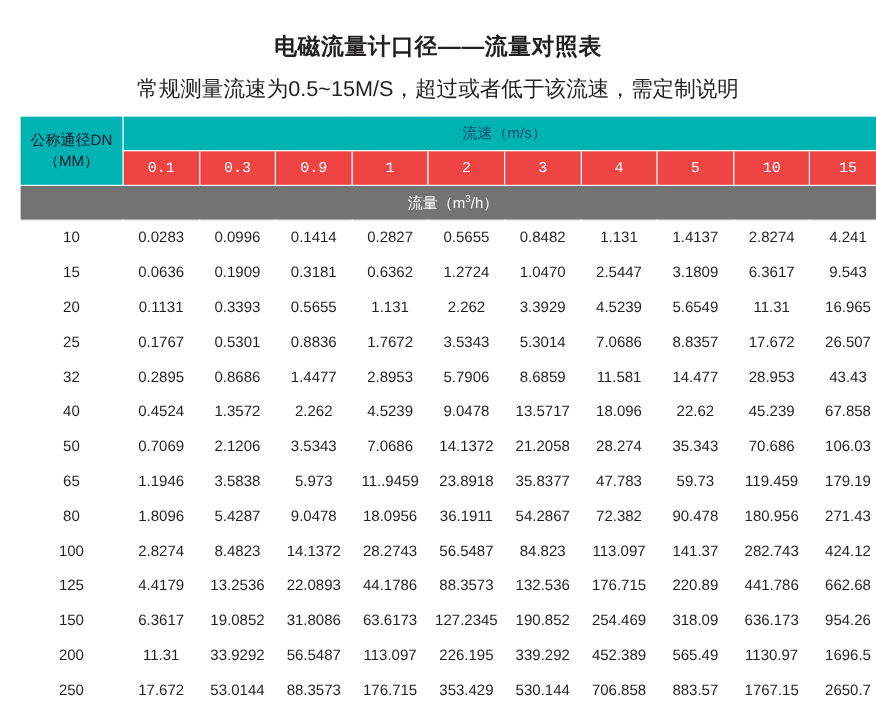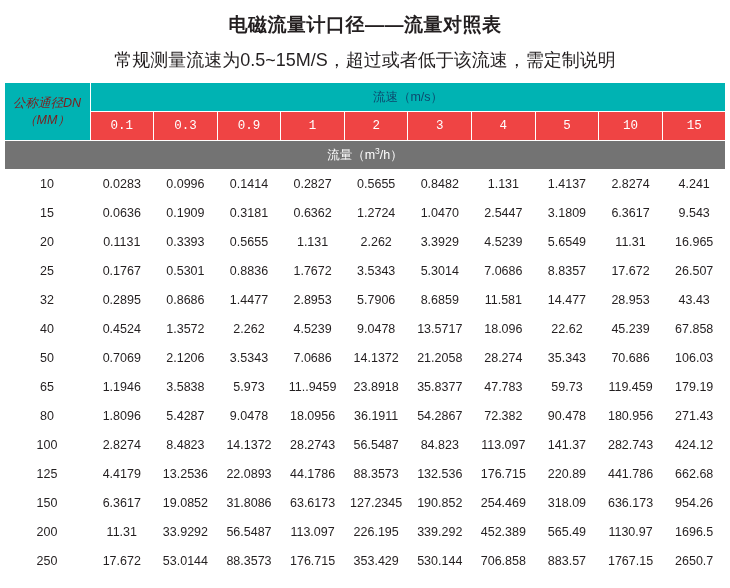--- a/index.html
+++ b/index.html
@@ -11,21 +11,21 @@
     width: 730px;
     height: 588px;
     font-family: "Liberation Sans", sans-serif;
     color: #231f20;
     overflow: hidden;
   }
   .page {
     width: 730px;
     height: 588px;
     box-sizing: border-box;
-    padding: 2px;
+    padding: 16px;
   }
   .title {
     text-align: center;
     font-size: 19px;
     font-weight: bold;
     color: #231f20;
     padding-top: 10px;
     letter-spacing: 0.5px;
   }
   .subtitle {
@@ -51,25 +51,24 @@
     height: 28px;
   }
   .hdr {
     background: #00b3b3;
     color: #0c4a6e;
     font-size: 13px;
     margin-left: 36px;
   }
   .hdr-dn {
     background: #00b3b3;
-    color: #7f1d1d;
+    color: #0f172a;
     font-size: 12.5px;
     line-height: 1.35;
     width: 86px;
-    font-style: italic;
   }
   .hdr-sub {
     background: #ef4444;
     color: #ffffff;
     font-size: 13px;
     height: 26px;
     font-family: Liberation Mono, monospace;
   }
   .hdr-band {
     background: #737373;

